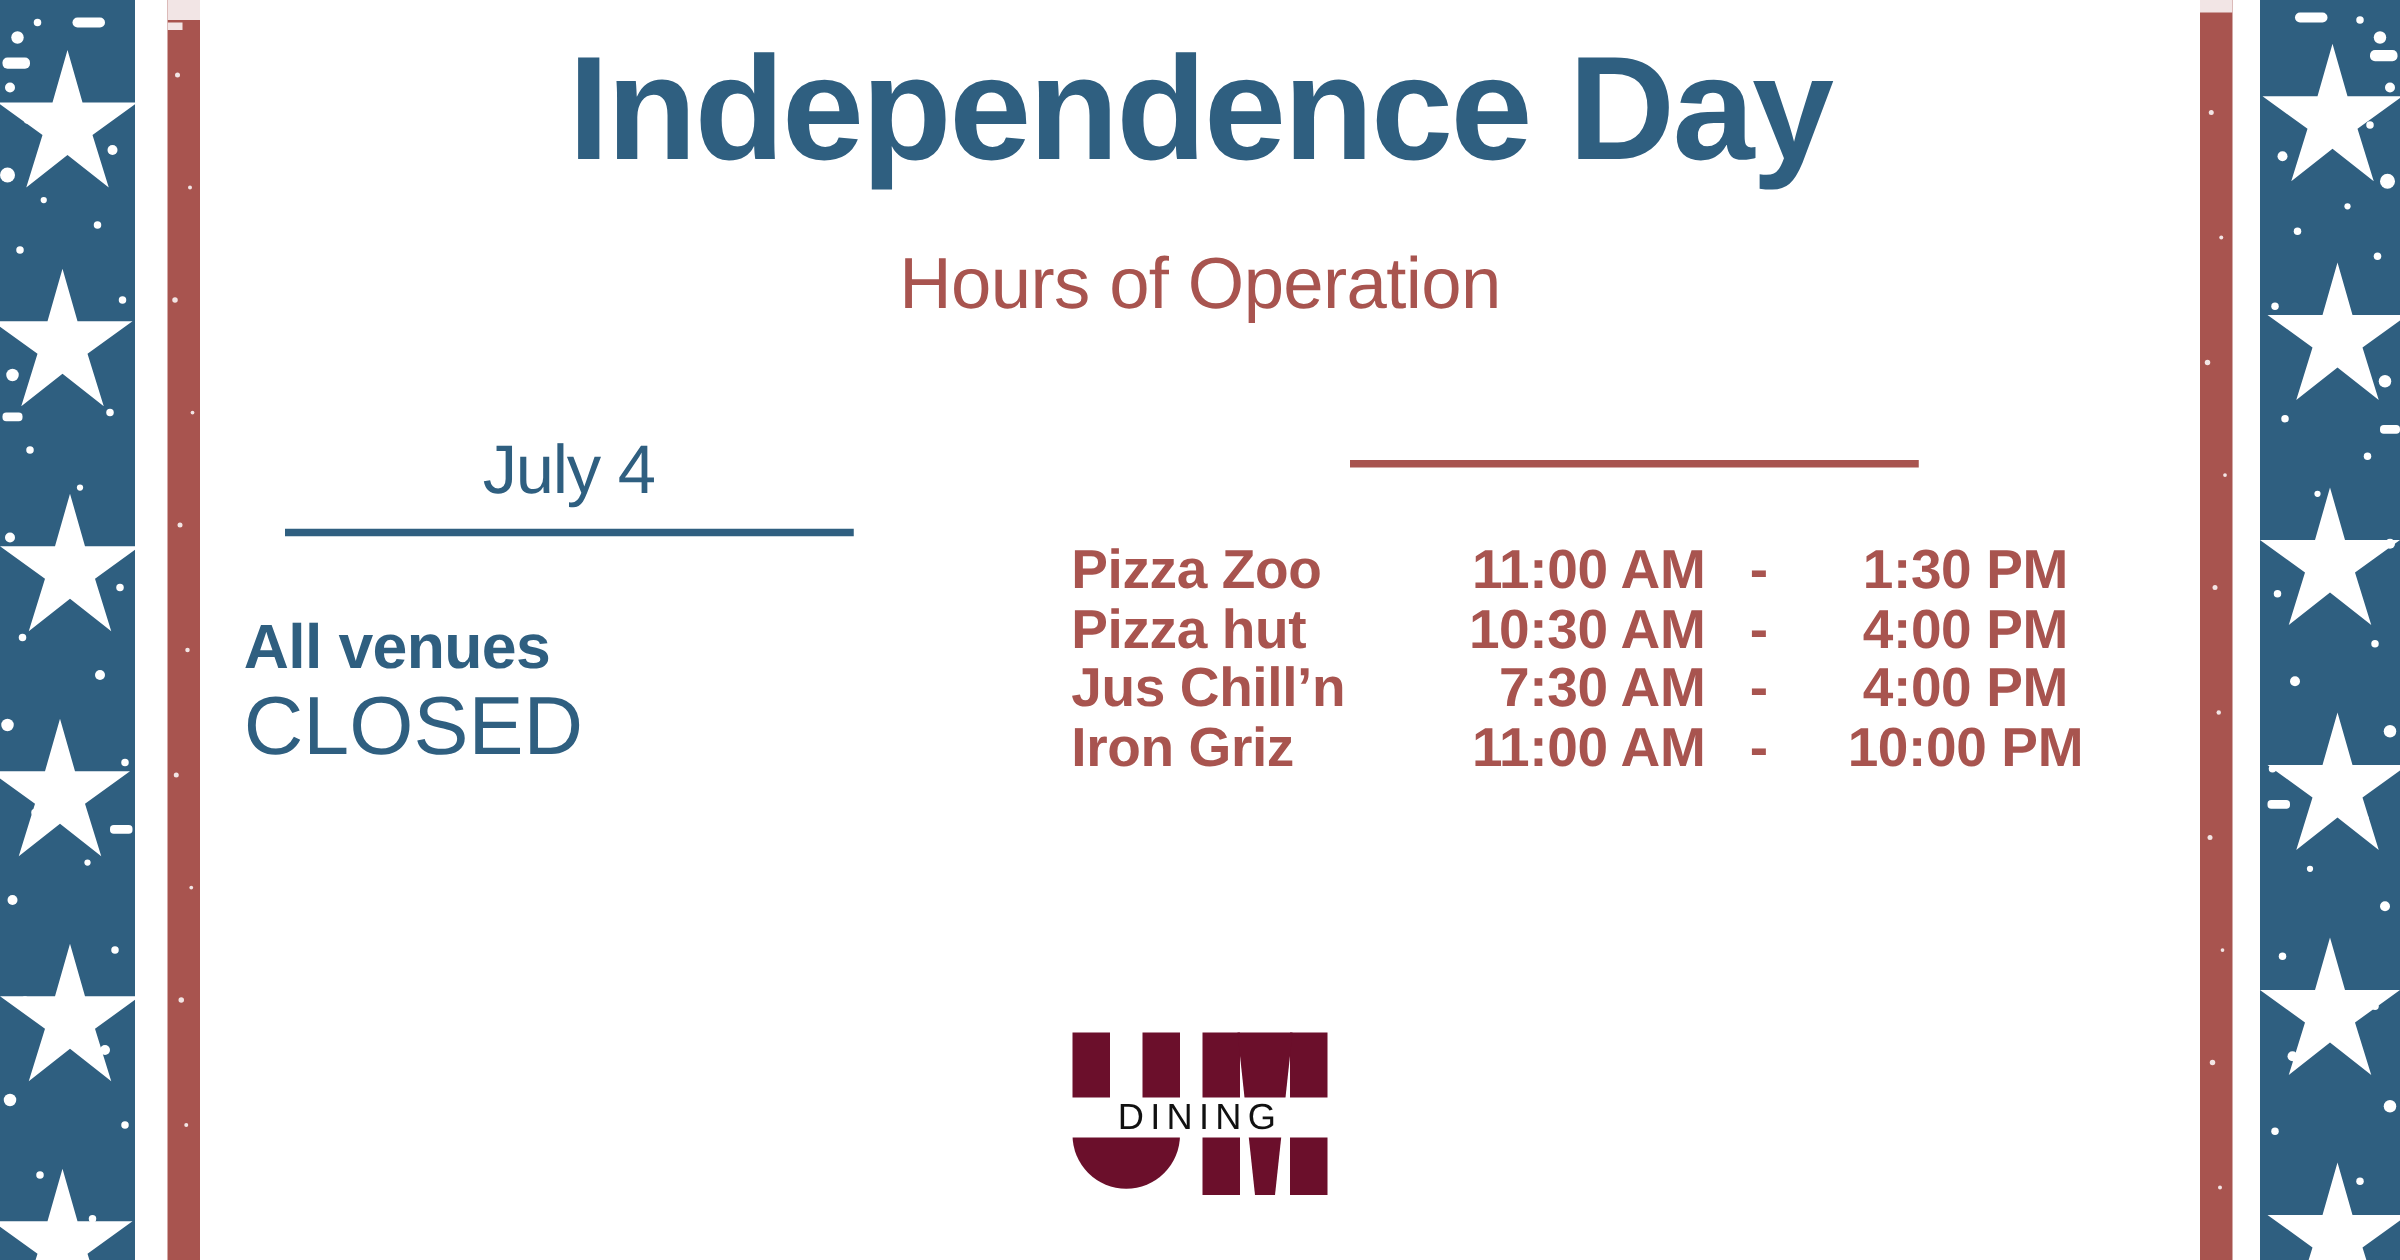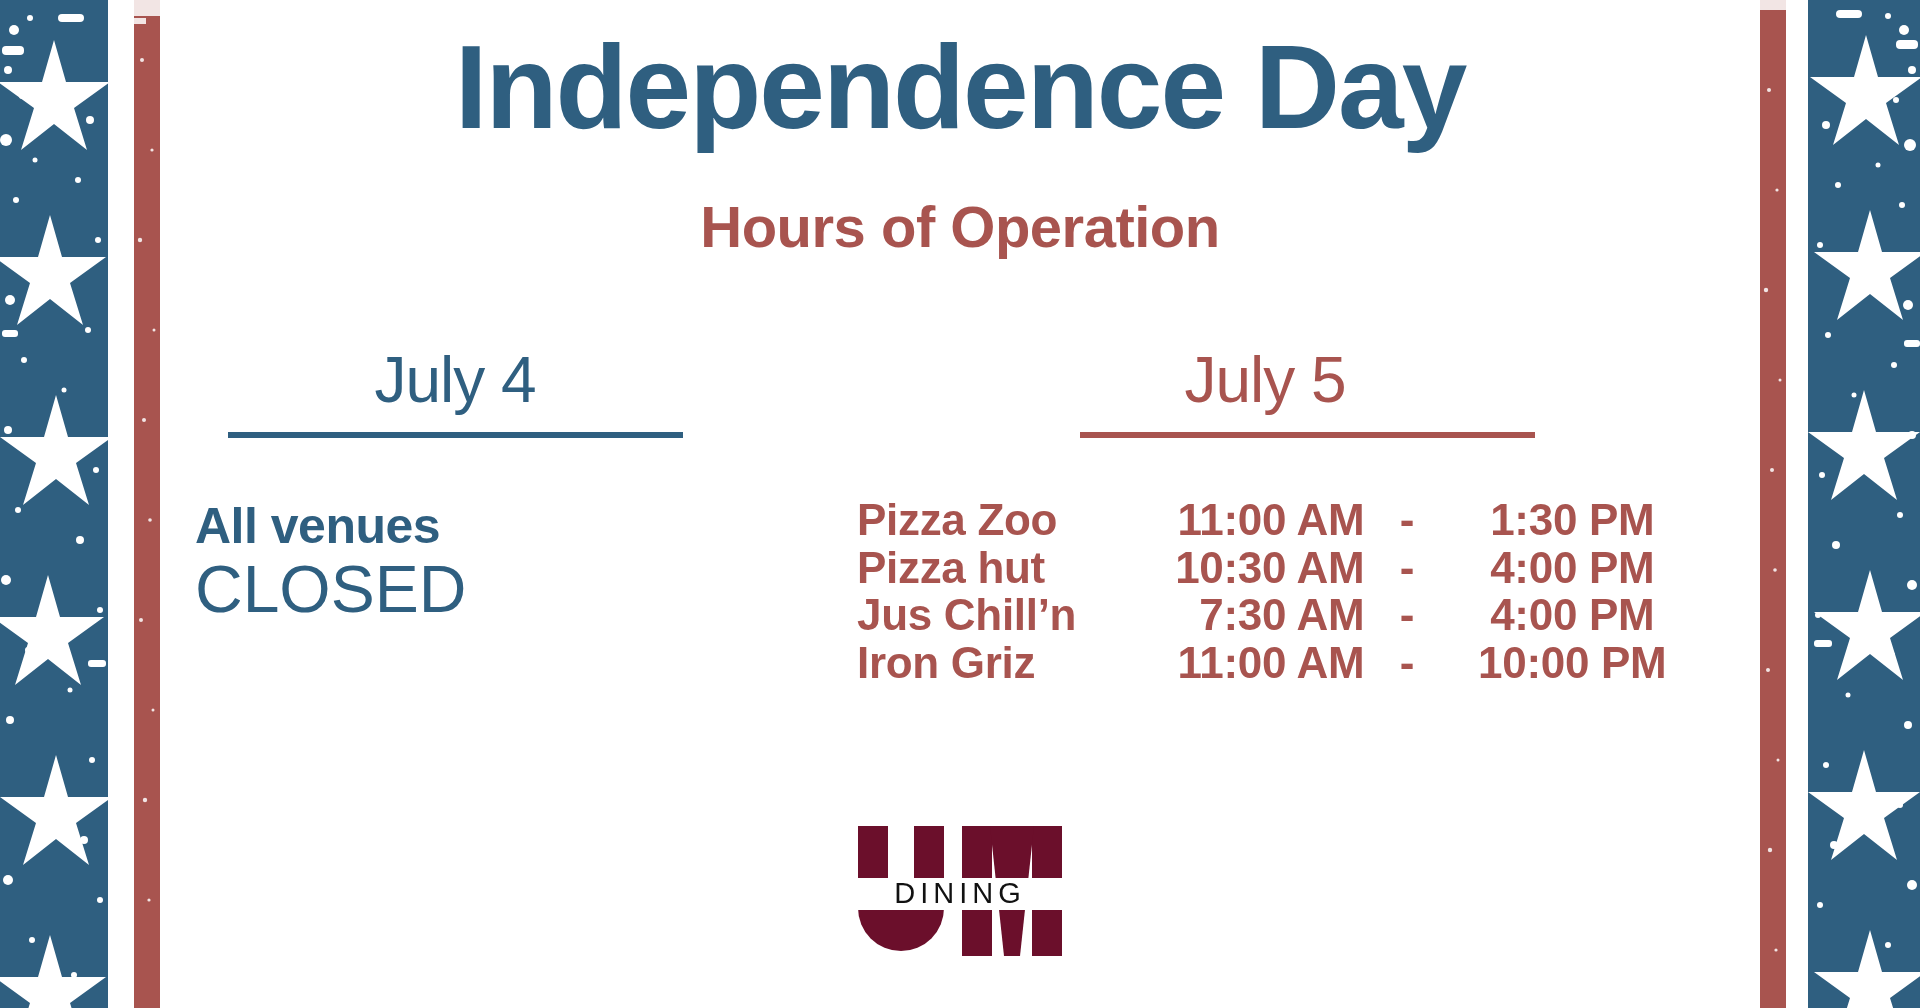--- a/index.html
+++ b/index.html
@@ -66,21 +66,21 @@
   }
 
   .subtitle {
     position: absolute;
     top: 198px;
     left: 0;
     right: 0;
     text-align: center;
     font-size: 58px;
     line-height: 1.0;
-    font-weight: bold;
+    font-weight: normal;
     color: #a8544f;
     letter-spacing: -0.5px;
   }
 
   
   .columns {
     position: absolute;
     top: 348px;
     left: 0;
     right: 0;
@@ -88,21 +88,21 @@
   }
   .col {
     position: absolute;
     top: 0;
   }
   .col-left  { left: 20px;  width: 520px; }
   .col-right { left: 660px; width: 860px; }
 
   .day-heading {
     text-align: center;
-    font-size: 64px;
+    font-size: 55px;
     line-height: 1.0;
     font-weight: normal;
     letter-spacing: -1px;
   }
   .col-left  .day-heading { color: #2f5f80; }
   .col-right .day-heading { color: #a8544f; }
 
   .rule {
     height: 6px;
     margin: 20px auto 0 auto;
@@ -309,21 +309,20 @@
       <div class="col col-left">
         <div class="day-heading">July 4</div>
         <div class="rule"></div>
         <div class="closed-block">
           <div class="closed-line1">All venues</div>
           <div class="closed-line2">CLOSED</div>
         </div>
       </div>
 
       <div class="col col-right">
-        <div class="day-heading">July 5</div>
         <div class="rule"></div>
         <table class="hours">
           <tbody id="hours-body">
               <tr>
                 <td class="venue">Pizza Zoo</td>
                 <td class="open">11:00  AM</td>
                 <td class="sep">-</td>
                 <td class="close">1:30  PM</td>
               </tr>
               <tr>

